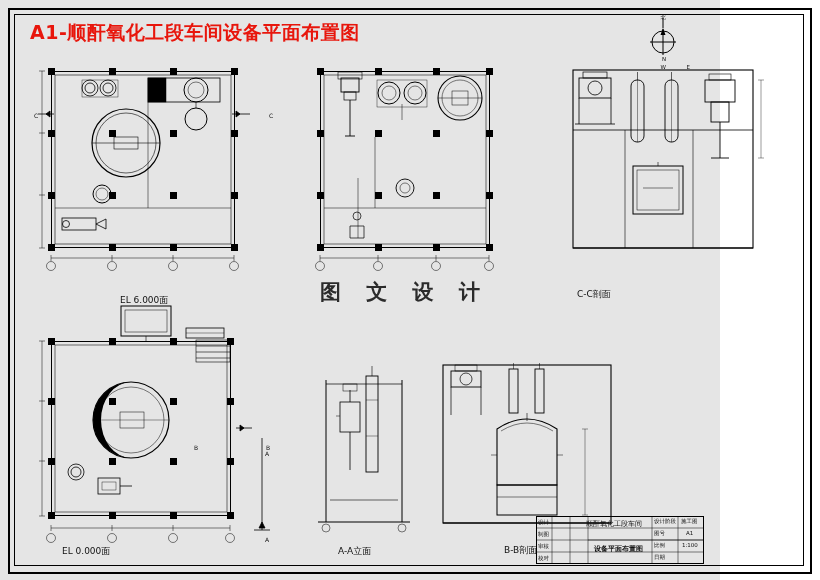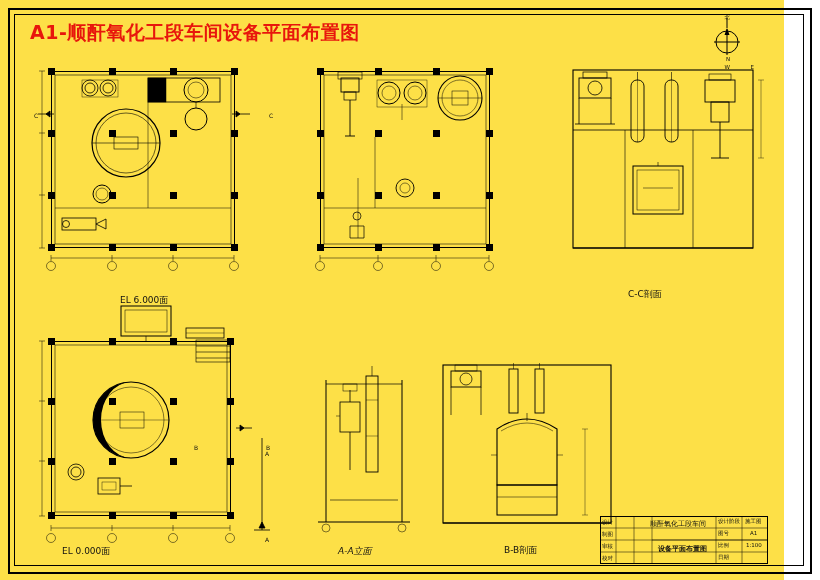--- a/index.html
+++ b/index.html
@@ -1,17 +1,17 @@
 <!DOCTYPE html>
 <html><head>
 <meta charset="utf-8">
 <style>
   html,body{margin:0;padding:0;background:#ffffff;}
   body{width:820px;height:580px;font-family:"Liberation Sans",sans-serif;overflow:hidden;}
-  #sheet{position:relative;width:784px;height:580px;background:#fde047;}
+  #sheet{position:relative;width:720px;height:580px;background:#e5e5e5;}
   .frame-outer{position:absolute;left:8px;top:8px;width:800px;height:562px;border:2px solid #000;}
   .frame-inner{position:absolute;left:14px;top:14px;width:788px;height:550px;border:1px solid #000;}
   .title{position:absolute;left:30px;top:20px;font-family:"DejaVu Sans","Liberation Sans",sans-serif;
          font-weight:bold;font-size:19px;color:#e8160c;letter-spacing:0.5px;white-space:nowrap;}
   .wm{position:absolute;left:320px;top:278px;font-family:"DejaVu Sans","Liberation Sans",sans-serif;
       font-size:21px;color:#2b2b2b;letter-spacing:9px;font-weight:600;}
   .cap{position:absolute;font-family:"DejaVu Sans","Liberation Sans",sans-serif;font-size:9px;color:#111;white-space:nowrap;}
   .lbl{position:absolute;font-family:"DejaVu Sans","Liberation Sans",sans-serif;font-size:6px;color:#111;white-space:nowrap;}
   svg{display:block;}
   .tb{position:absolute;right:16px;bottom:16px;}
@@ -22,20 +22,21 @@
 </style>
 </head>
 <body>
 
 <div id="sheet">
 
   <div class="frame-outer"></div>
   <div class="frame-inner"></div>
 
   <div class="title">A1-顺酐氧化工段车间设备平面布置图</div>
+  <div class="wm">图 文 设 计</div>
 
   <div class="north">
     <svg width="42" height="52" viewBox="0 0 42 52">
       <line x1="21" y1="0" x2="21" y2="10" stroke="#000" stroke-width="1"></line>
       <circle cx="21" cy="24" r="11" fill="none" stroke="#000" stroke-width="1"></circle>
       <line x1="21" y1="11" x2="21" y2="37" stroke="#000" stroke-width="1"></line>
       <line x1="8" y1="24" x2="34" y2="24" stroke="#000" stroke-width="1"></line>
       <polygon points="21,10 18.5,17 23.5,17" fill="#000"></polygon>
     </svg>
   </div>
@@ -261,21 +262,21 @@
         <line x1="78" y1="126" x2="108" y2="126" stroke-width="0.5"></line>
       </g>
 
       <g stroke="#000" stroke-width="0.4">
         <line x1="196" y1="18" x2="196" y2="96"></line>
         <line x1="193" y1="18" x2="199" y2="18"></line>
           <line x1="193" y1="96" x2="199" y2="96"></line>
       </g>
     </svg>
   </div>
-  <div class="cap" style="left:628px;top:288px;">C-C剖面</div>
+  <div class="cap" style="left:577px;top:288px;">C-C剖面</div>
 
   <div style="position:absolute;left:36px;top:300px;">
     <svg width="250" height="250" viewBox="0 0 250 250">
       <g fill="#000">
         <rect x="12" y="38" width="7" height="7"></rect>
           <rect x="73" y="38" width="7" height="7"></rect>
         <rect x="134" y="38" width="7" height="7"></rect>
           <rect x="191" y="38" width="7" height="7"></rect>
         <rect x="12" y="98" width="7" height="7"></rect>
           <rect x="73" y="98" width="7" height="7"></rect>
@@ -387,21 +388,21 @@
         <line x1="40" y1="72" x2="40" y2="110"></line>
         <rect x="33" y="24" width="14" height="7" stroke-width="0.5"></rect>
         <line x1="26" y1="56" x2="30" y2="56" stroke-width="0.5"></line>
       </g>
 
       <g stroke="#000" fill="none" stroke-width="0.6">
         <line x1="20" y1="140" x2="88" y2="140"></line>
       </g>
     </svg>
   </div>
-  <div class="cap" style="left:338px;top:545px;font-style:italic;">A-A立面</div>
+  <div class="cap" style="left:338px;top:545px;">A-A立面</div>
 
   <div style="position:absolute;left:435px;top:355px;">
     <svg width="185" height="180" viewBox="0 0 185 180">
       <g stroke="#000" fill="none">
         <rect x="8" y="10" width="168" height="158" stroke-width="1.1"></rect>
         <line x1="8" y1="168" x2="176" y2="168" stroke-width="1.1"></line>
       </g>
 
       <g stroke="#000" fill="none">
         <rect x="16" y="16" width="30" height="16" stroke-width="0.9"></rect>

